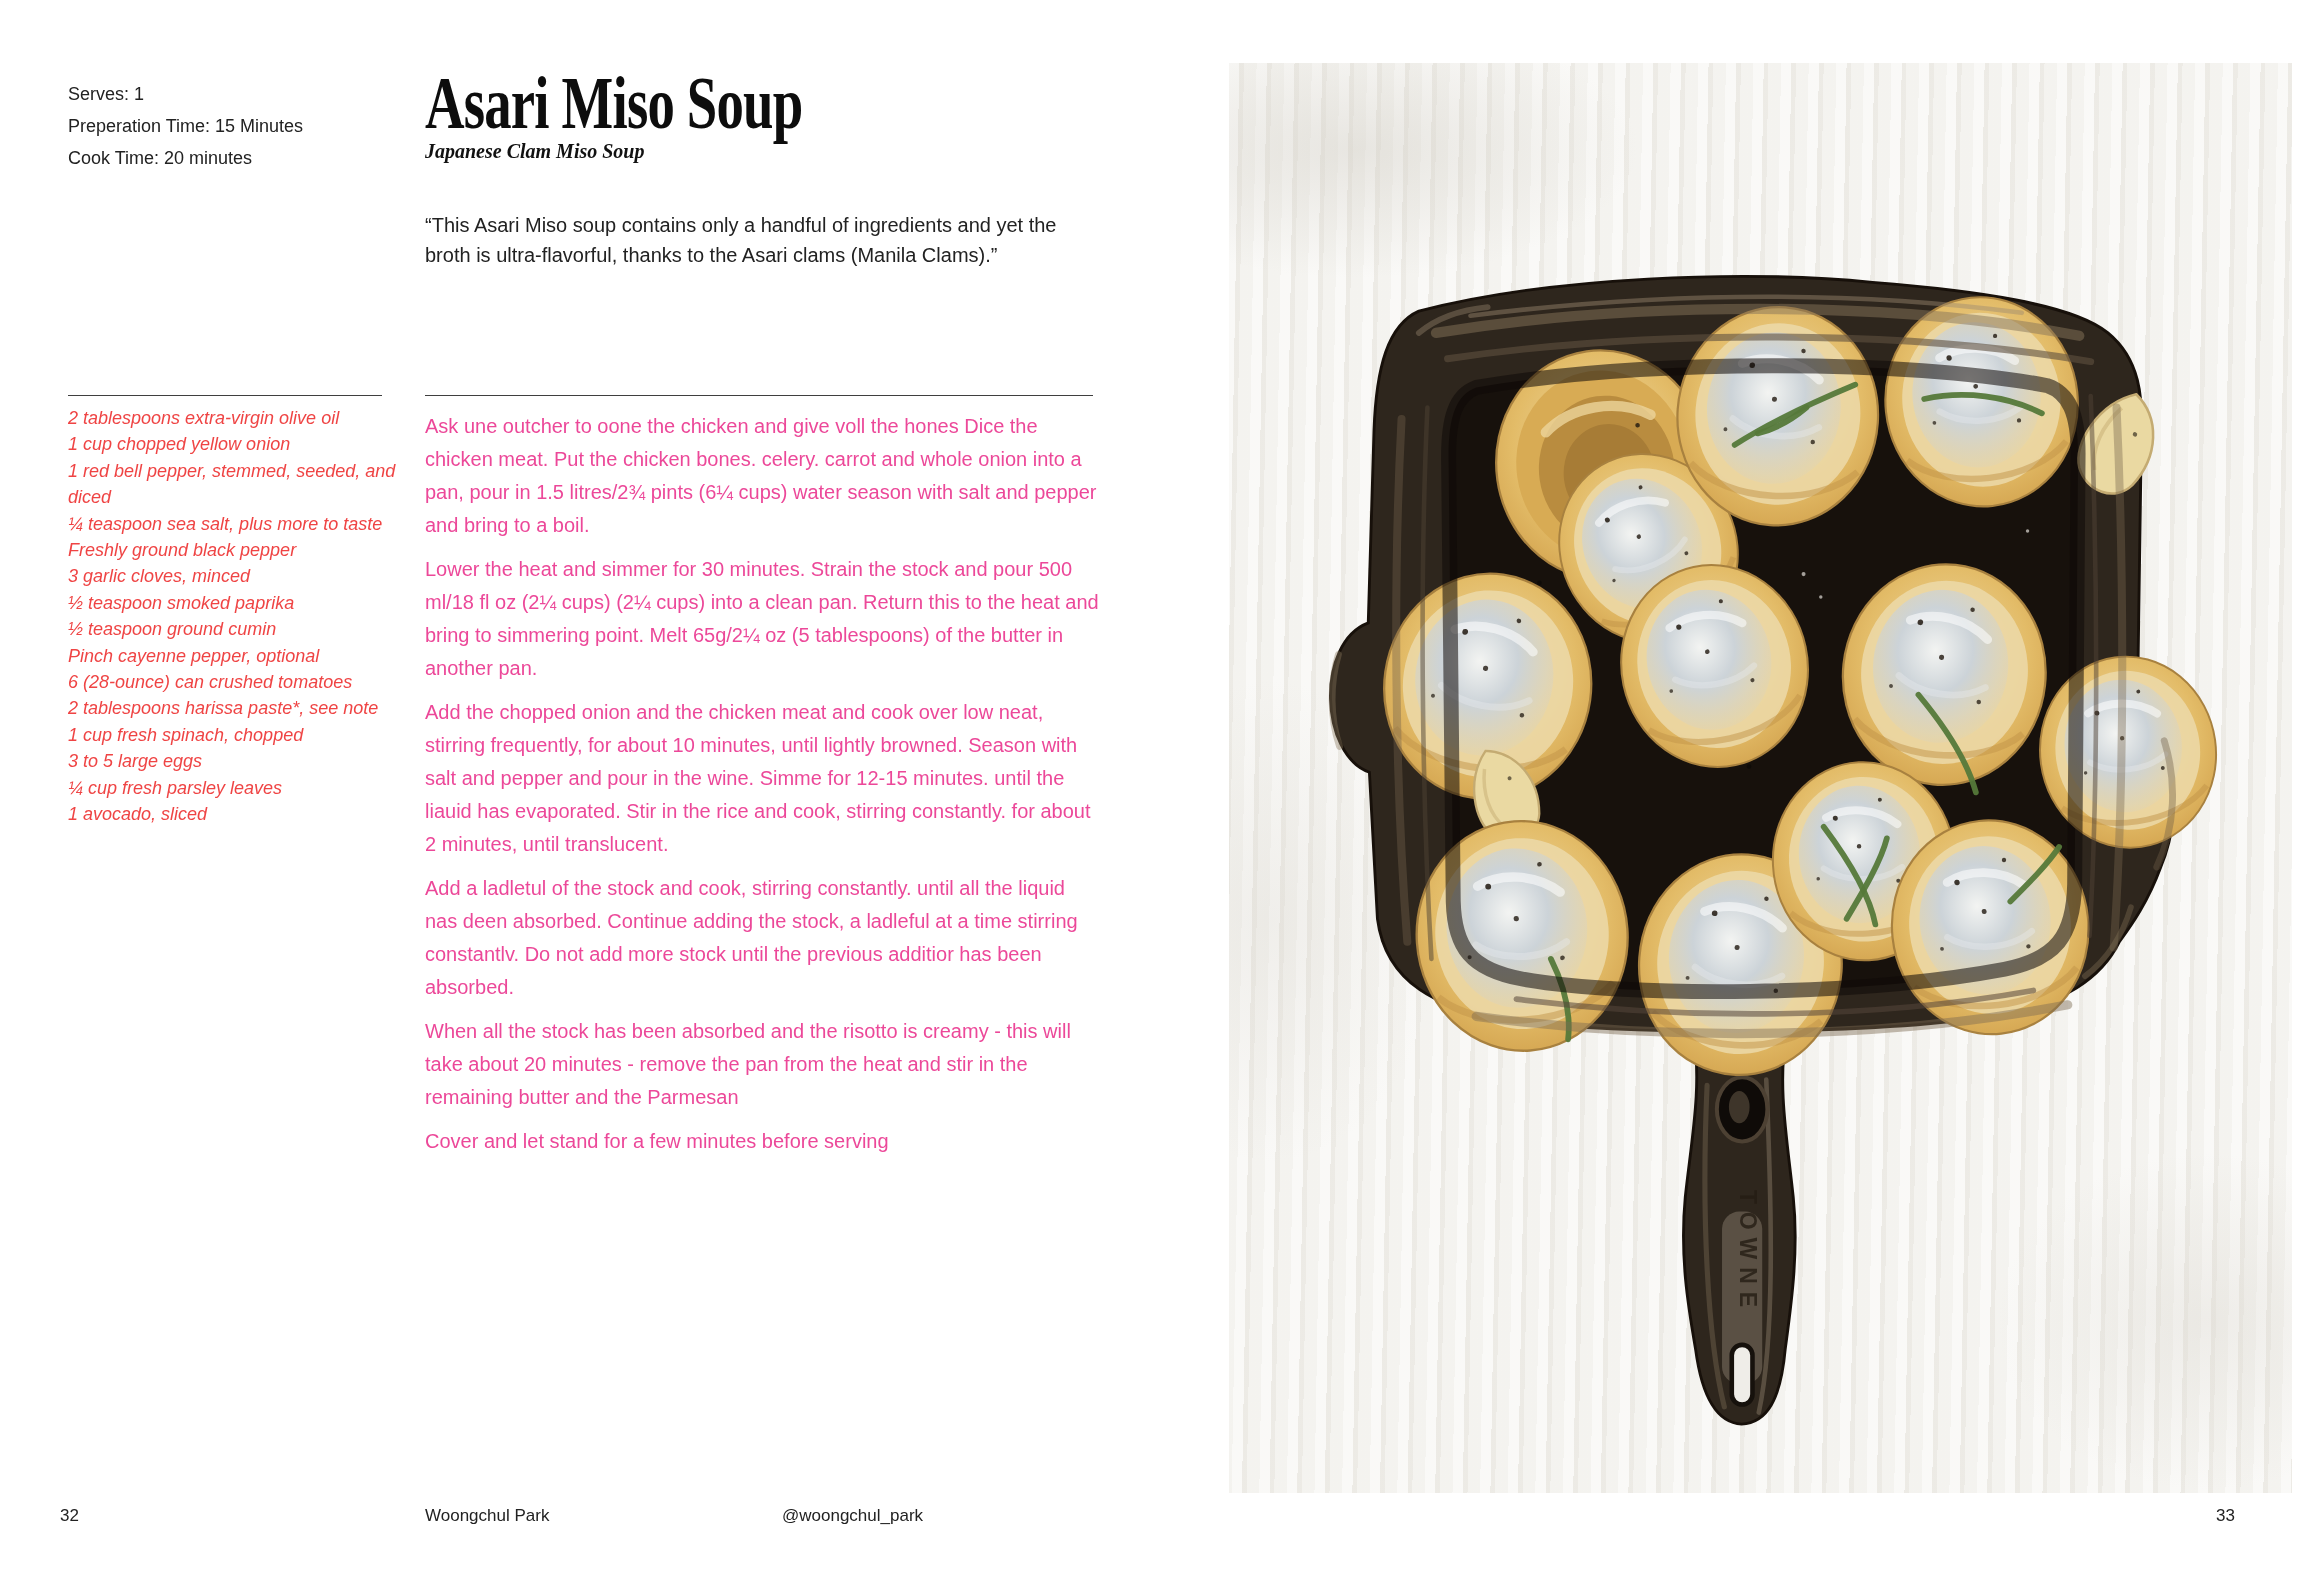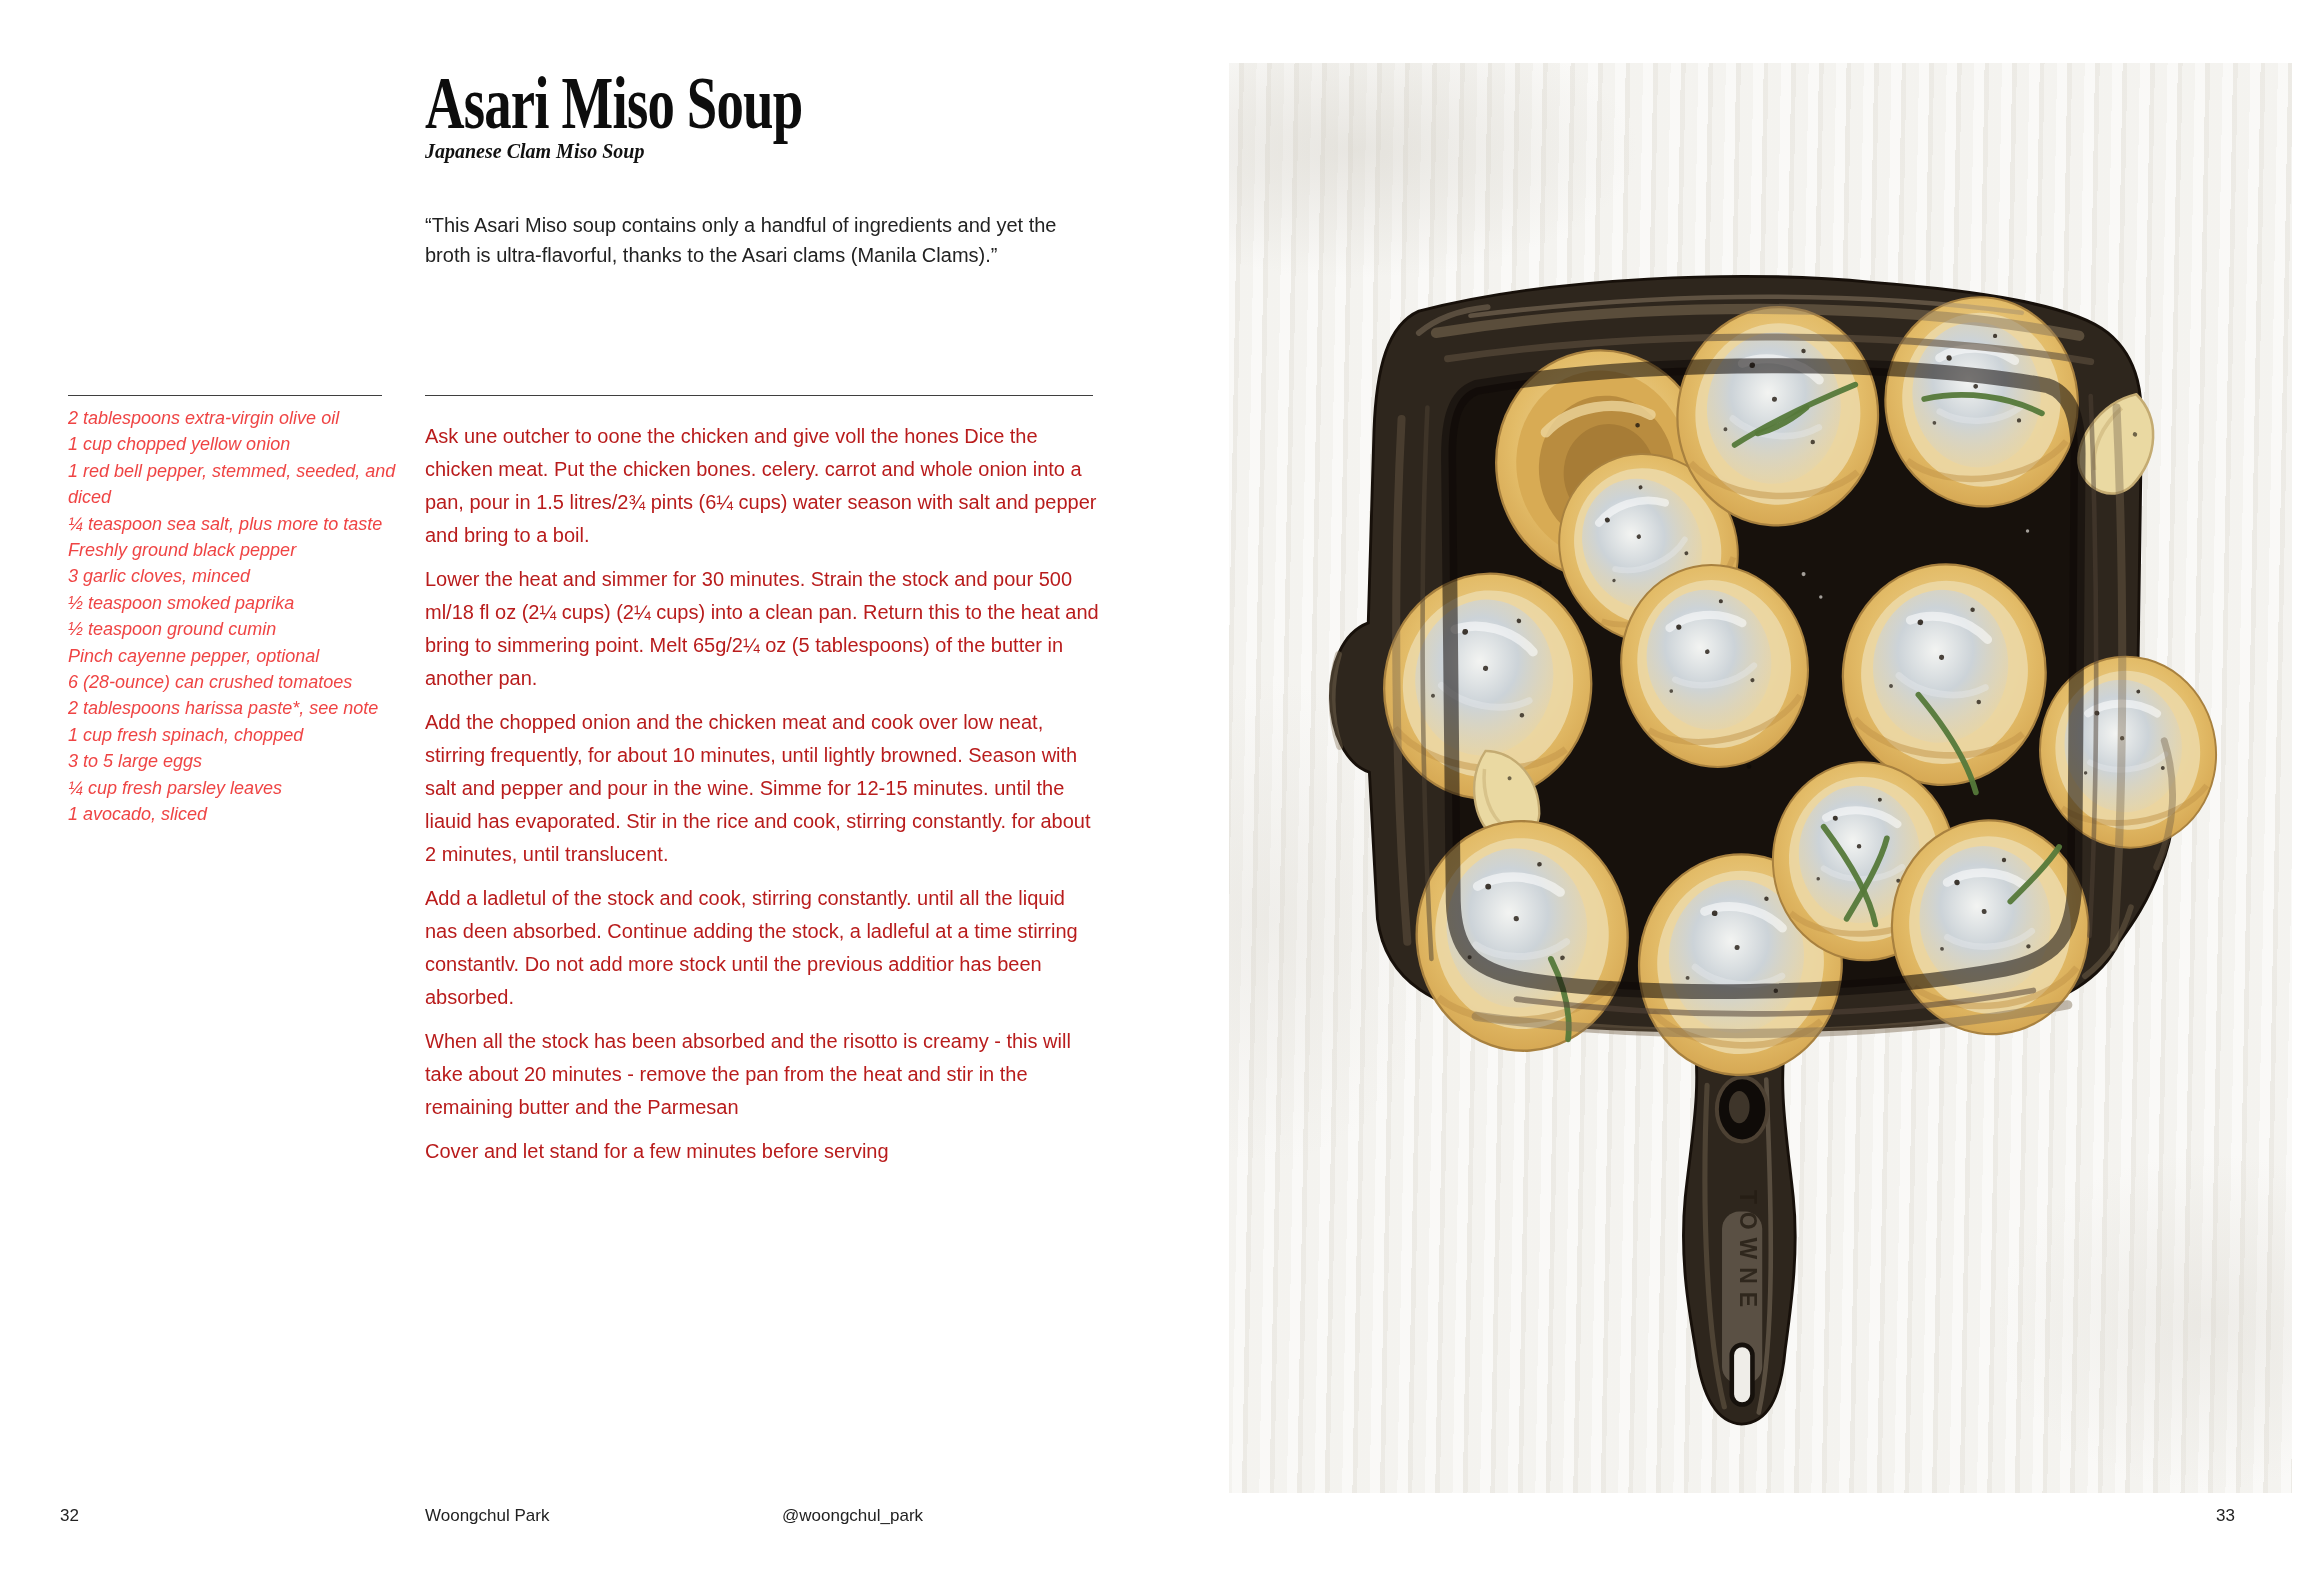--- a/index.html
+++ b/index.html
@@ -37,21 +37,21 @@
     position:absolute;left:425px;top:140px;
     font-family:"Liberation Serif", serif;font-style:italic;font-weight:700;
     font-size:20px;color:#111;
   }
   .quote{
     position:absolute;left:425px;top:210px;width:678px;
     font-size:20px;line-height:30px;font-weight:300;color:#222;
   }
   .instructions{
     position:absolute;left:425px;top:410px;width:675px;
-    font-size:20px;line-height:33px;font-weight:300;color:#b91c1c;margin-top:10px;
+    font-size:20px;line-height:33px;font-weight:300;color:#ec4899;
   }
   .instructions p{margin:0 0 11px 0;}
   .footer span{position:absolute;top:1506px;font-size:17px;font-weight:300;color:#222;}
   .footer .pg-left{left:60px;}
   .footer .author{left:425px;}
   .footer .handle{left:782px;}
   .footer .pg-right{left:2216px;}
 
   
   .illustration-panel{
@@ -80,20 +80,25 @@
     writing-mode:vertical-rl;text-orientation:mixed;
     font-size:23px;font-weight:700;letter-spacing:8px;
     color:#241c13;opacity:.78;text-align:center;
   }
 </style>
 </head>
 <body>
 
 <div class="spread">
 
+  <div class="meta">
+      <div>Serves: 1</div>
+      <div>Preperation Time: 15 Minutes</div>
+      <div>Cook Time: 20 minutes</div>
+    </div>
 
   <div class="title-wrap">
     <h1>Asari Miso Soup</h1>
   </div>
   <div class="subtitle">Japanese Clam Miso Soup</div>
   <div class="quote">“This Asari Miso soup contains only a handful of ingredients and yet the broth is ultra-flavorful, thanks to the Asari clams (Manila Clams).”</div>
 
   <div class="rule ingredients-rule"></div>
   <div class="ingredients">
       <div>2 tablespoons extra-virgin olive oil</div>

